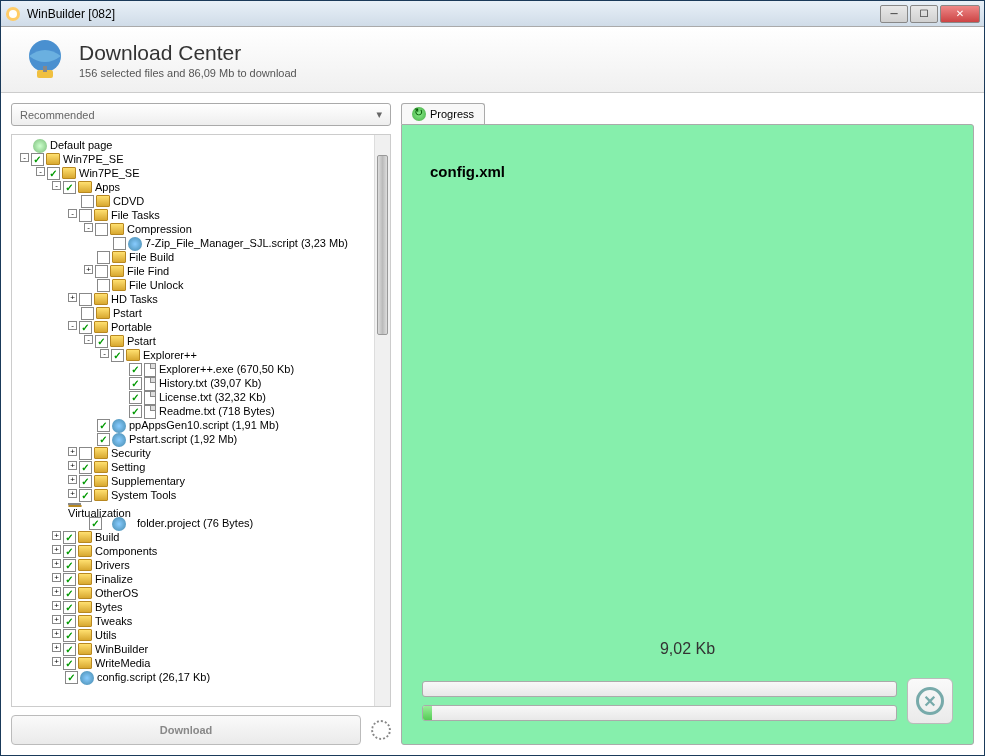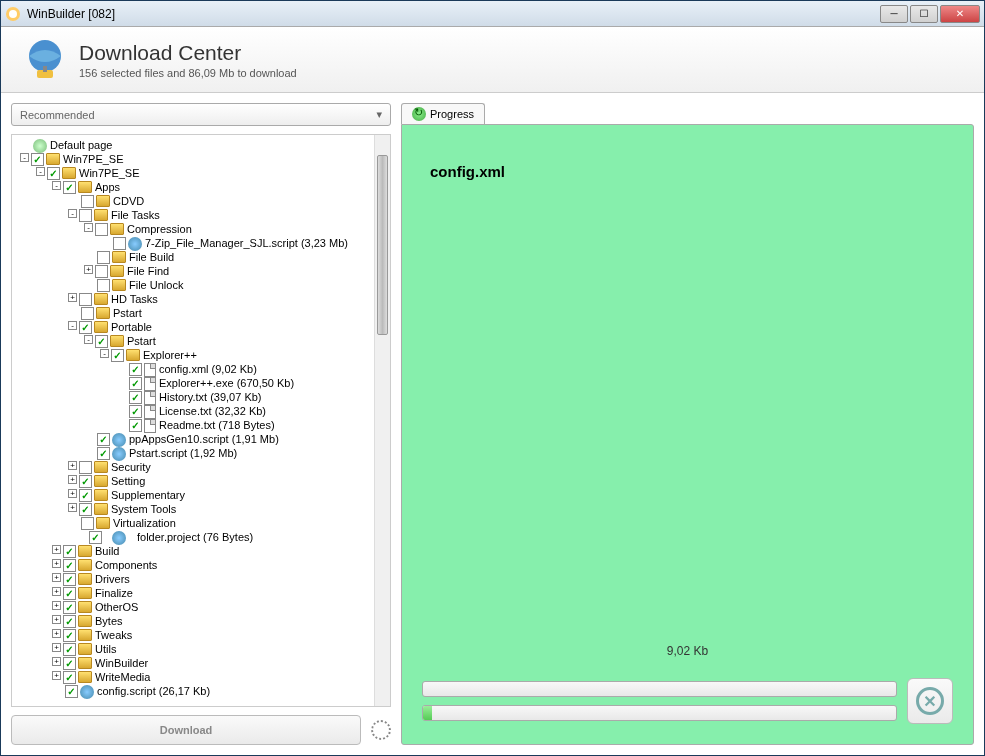--- a/index.html
+++ b/index.html
@@ -40,21 +40,21 @@
 .spinner { width: 20px; height: 20px; border: 2px dotted #888; border-radius: 50%; }
 .right-panel { flex: 1; display: flex; flex-direction: column; }
 .tab-row { display: flex; text-align: right; }
 .tab { border: 1px solid #aaa; border-bottom: none; padding: 3px 10px; background: #f8f8f8; border-radius: 3px 3px 0 0; display: flex; align-items: center; gap: 4px; }
 .tab-icon { width: 14px; height: 14px; background: radial-gradient(circle,#8e8,#4a4); border-radius: 50%; display: inline-block; position: relative; }
 .tab-icon::after { content: "↻"; position: absolute; top: -1px; left: 2px; color: #050; font-size: 11px; }
 .progress-content { flex: 1; border: 1px solid #aaa; border-radius: 0 3px 3px 3px; background: #86efac; padding: 20px; display: flex; flex-direction: column; }
 .current-file { font-size: 15px; font-weight: bold; margin-top: 18px; margin-bottom: 20px; margin-left: 8px; }
 .progress-spacer { flex: 1; }
 .url-text { font-size: 11px; color: #333; text-align: left; margin-bottom: 8px; }
-.size-text { font-size: 12px; color: #333; text-align: center; margin-bottom: 20px; }
+.size-text { font-size: 16px; color: #333; text-align: center; margin-bottom: 20px; }
 .progress-bottom { display: flex; align-items: center; gap: 10px; }
 .bars { flex: 1; display: flex; flex-direction: column; gap: 8px; }
 .progress-bar { height: 16px; border: 1px solid #aaa; border-radius: 3px; background: linear-gradient(#f8f8f8,#e8e8e8); position: relative; overflow: hidden; }
 .progress-fill { height: 100%; background: linear-gradient(#9e9,#5c5); }
 .cancel-btn { width: 46px; height: 46px; border: 1px solid #bbb; border-radius: 6px; background: linear-gradient(#fafafa,#eaeaea); display: flex; align-items: center; justify-content: center; cursor: pointer; }
 .cancel-x { width: 28px; height: 28px; border: 3px solid #7aa; border-radius: 50%; display: flex; align-items: center; justify-content: center; color: #7aa; font-size: 16px; font-weight: bold; }
 </style>
 </head>
 <body>
 
@@ -185,26 +185,20 @@
             <div class="tree-node" style="padding-left: 84px;">
               <span class="expander">-</span>
               <span class="checkbox checked"></span>
               <span class="folder-icon"></span>
               <span class="node-label">Explorer++</span>
             </div>
             <div class="tree-node" style="padding-left: 100px;">
               <span class="expander-space"></span>
               <span class="checkbox checked"></span>
               <span class="file-icon"></span>
-              <span class="node-label">config.xml (9,02 Kb)</span>
-            </div>
-            <div class="tree-node" style="padding-left: 100px;">
-              <span class="expander-space"></span>
-              <span class="checkbox checked"></span>
-              <span class="file-icon"></span>
               <span class="node-label">Explorer++.exe (670,50 Kb)</span>
             </div>
             <div class="tree-node" style="padding-left: 100px;">
               <span class="expander-space"></span>
               <span class="checkbox checked"></span>
               <span class="file-icon"></span>
               <span class="node-label">History.txt (39,07 Kb)</span>
             </div>
             <div class="tree-node" style="padding-left: 100px;">
               <span class="expander-space"></span>
@@ -247,21 +241,21 @@
               <span class="checkbox checked"></span>
               <span class="folder-icon"></span>
               <span class="node-label">Supplementary</span>
             </div>
             <div class="tree-node" style="padding-left: 52px;">
               <span class="expander">+</span>
               <span class="checkbox checked"></span>
               <span class="folder-icon"></span>
               <span class="node-label">System Tools</span>
             </div>
-            <div class="tree-node" style="padding-left: 52px;">
+            <div class="tree-node" style="padding-left: 52px; flex-direction: column;">
               <span class="expander-space"></span>
               <span class="checkbox"></span>
               <span class="folder-icon"></span>
               <span class="node-label">Virtualization</span>
             </div>
             <div class="tree-node" style="padding-left: 52px; gap: 8px;">
               <span class="expander-space"></span>
               <span class="checkbox checked"></span>
               <span class="script-icon"></span>
               <span class="node-label">folder.project (76 Bytes)</span>

